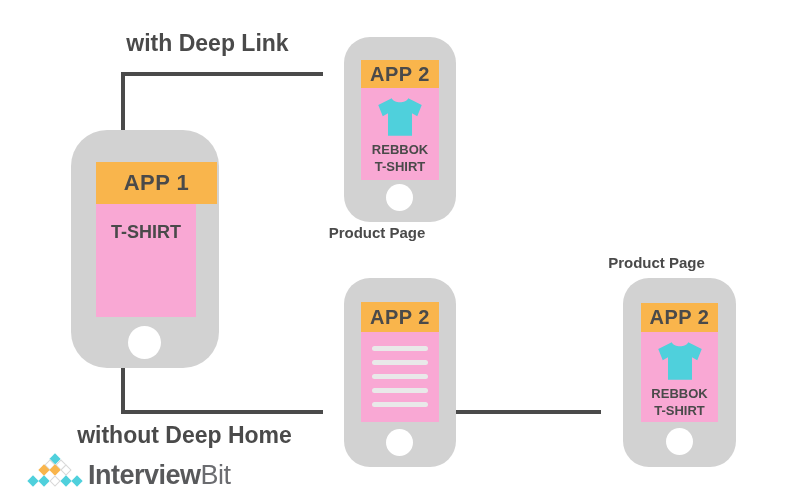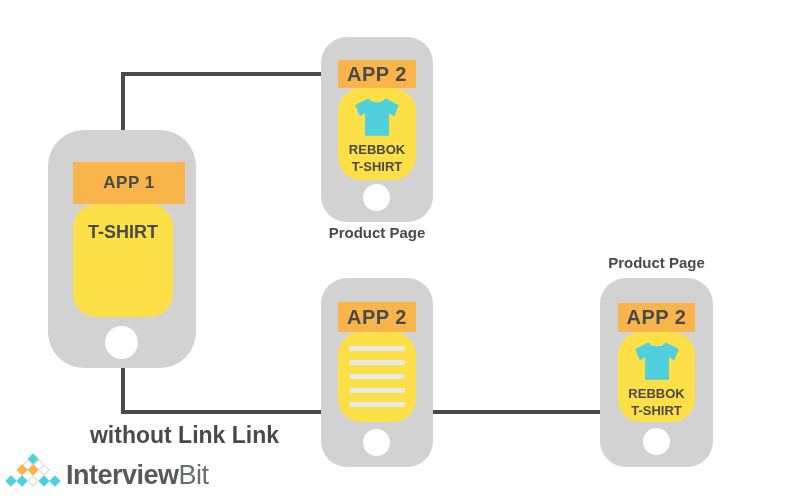--- a/index.html
+++ b/index.html
@@ -15,27 +15,27 @@
   *{margin:0;padding:0;box-sizing:border-box;}
   html,body{background:#fff;}
   .canvas{
     position:relative;
     width:795px;height:500px;
     background:#fff;
     font-family:"Liberation Sans", sans-serif;
     color:var(--dark);
     overflow:hidden;
   }
-  .phone{position:absolute;background:var(--phone-gray);}
+  .phone{position:absolute;background:var(--phone-gray);margin-left:23px;}
   .phone-header{
     position:absolute;background:var(--orange);
     display:flex;align-items:center;justify-content:center;
     font-weight:700;color:var(--dark);letter-spacing:.5px;
   }
-  .phone-screen{position:absolute;background:#fde047;border-radius:23px;}
+  .phone-screen{position:absolute;background:#f9a8d4;}
   .home-btn{position:absolute;background:#fff;border-radius:50%;}
   .connector{position:absolute;background:var(--dark);}
   .flow-label{
     position:absolute;text-align:center;
     font-size:23px;font-weight:700;color:var(--dark);
   }
   .caption{
     position:absolute;text-align:center;
     font-size:15px;font-weight:600;color:var(--dark);
   }
@@ -46,48 +46,49 @@
   .product-text{
     text-align:center;font-size:13px;line-height:17px;
     font-weight:600;color:var(--dark);margin-top:3px;
   }
   .tshirt{display:block;margin:8px auto 0 auto;}
   .list-line{
     width:56px;height:5px;border-radius:2.5px;
     background:var(--screen-line-gray);margin:9px auto 0 auto;
   }
   .list-line:first-child{margin-top:14px;}
-  .logo{position:absolute;left:4px;top:451px;width:260px;height:46px;}
+  .logo{position:absolute;left:26px;top:451px;width:260px;height:46px;}
   .logo-pyramid{position:absolute;left:0;top:2px;width:62px;height:40px;}
   .diamond{position:absolute;width:8px;height:8px;transform:rotate(45deg);}
   .diamond.teal{background:var(--teal);}
   .diamond.orange{background:var(--orange);}
   .diamond.white{background:#fff;border:1px solid var(--diamond-outline);}
   .logo-text{
     position:absolute;left:62px;top:9px;
     font-size:27px;letter-spacing:-0.5px;color:var(--logo-text);
   }
   .logo-text .bold{font-weight:700;}
   .logo-text .light{font-weight:400;color:var(--logo-text-light);}
 </style>
 </head>
 <body>
 
 <div class="canvas">
 
-  <div class="flow-label" style="left:62px;top:422px;width:245px;">without Link Link</div>
+  <div class="flow-label" style="left:95px;top:30px;width:225px;">with Deep Link</div>
+  <div class="flow-label" style="left:62px;top:422px;width:245px;">without Deep Home</div>
 
   <div class="connector" style="left:121px;top:72px;width:4px;height:60px;"></div>
   <div class="connector" style="left:121px;top:72px;width:202px;height:4px;"></div>
   <div class="connector" style="left:121px;top:366px;width:4px;height:48px;"></div>
   <div class="connector" style="left:121px;top:410px;width:202px;height:4px;"></div>
   <div class="connector" style="left:433px;top:410px;width:168px;height:4px;"></div>
 
   <div class="phone" style="left:48px;top:130px;width:148px;height:238px;border-radius:36px;">
-    <div class="phone-header" style="left:25px;top:32px;width:112px;height:42px;font-size:17px;">APP 1</div>
+    <div class="phone-header" style="left:25px;top:32px;width:121px;height:42px;font-size:22px;">APP 1</div>
     <div class="phone-screen" style="left:25px;top:74px;width:100px;height:113px;">
       <div class="offer-text">
         <div>T-SHIRT</div>
       </div>
     </div>
     <div class="home-btn" style="left:57px;top:196px;width:33px;height:33px;"></div>
   </div>
 
   <div class="phone" style="left:321px;top:37px;width:112px;height:185px;border-radius:26px;">
     <div class="phone-header" style="left:17px;top:23px;width:78px;height:28px;font-size:20px;">APP 2</div>

